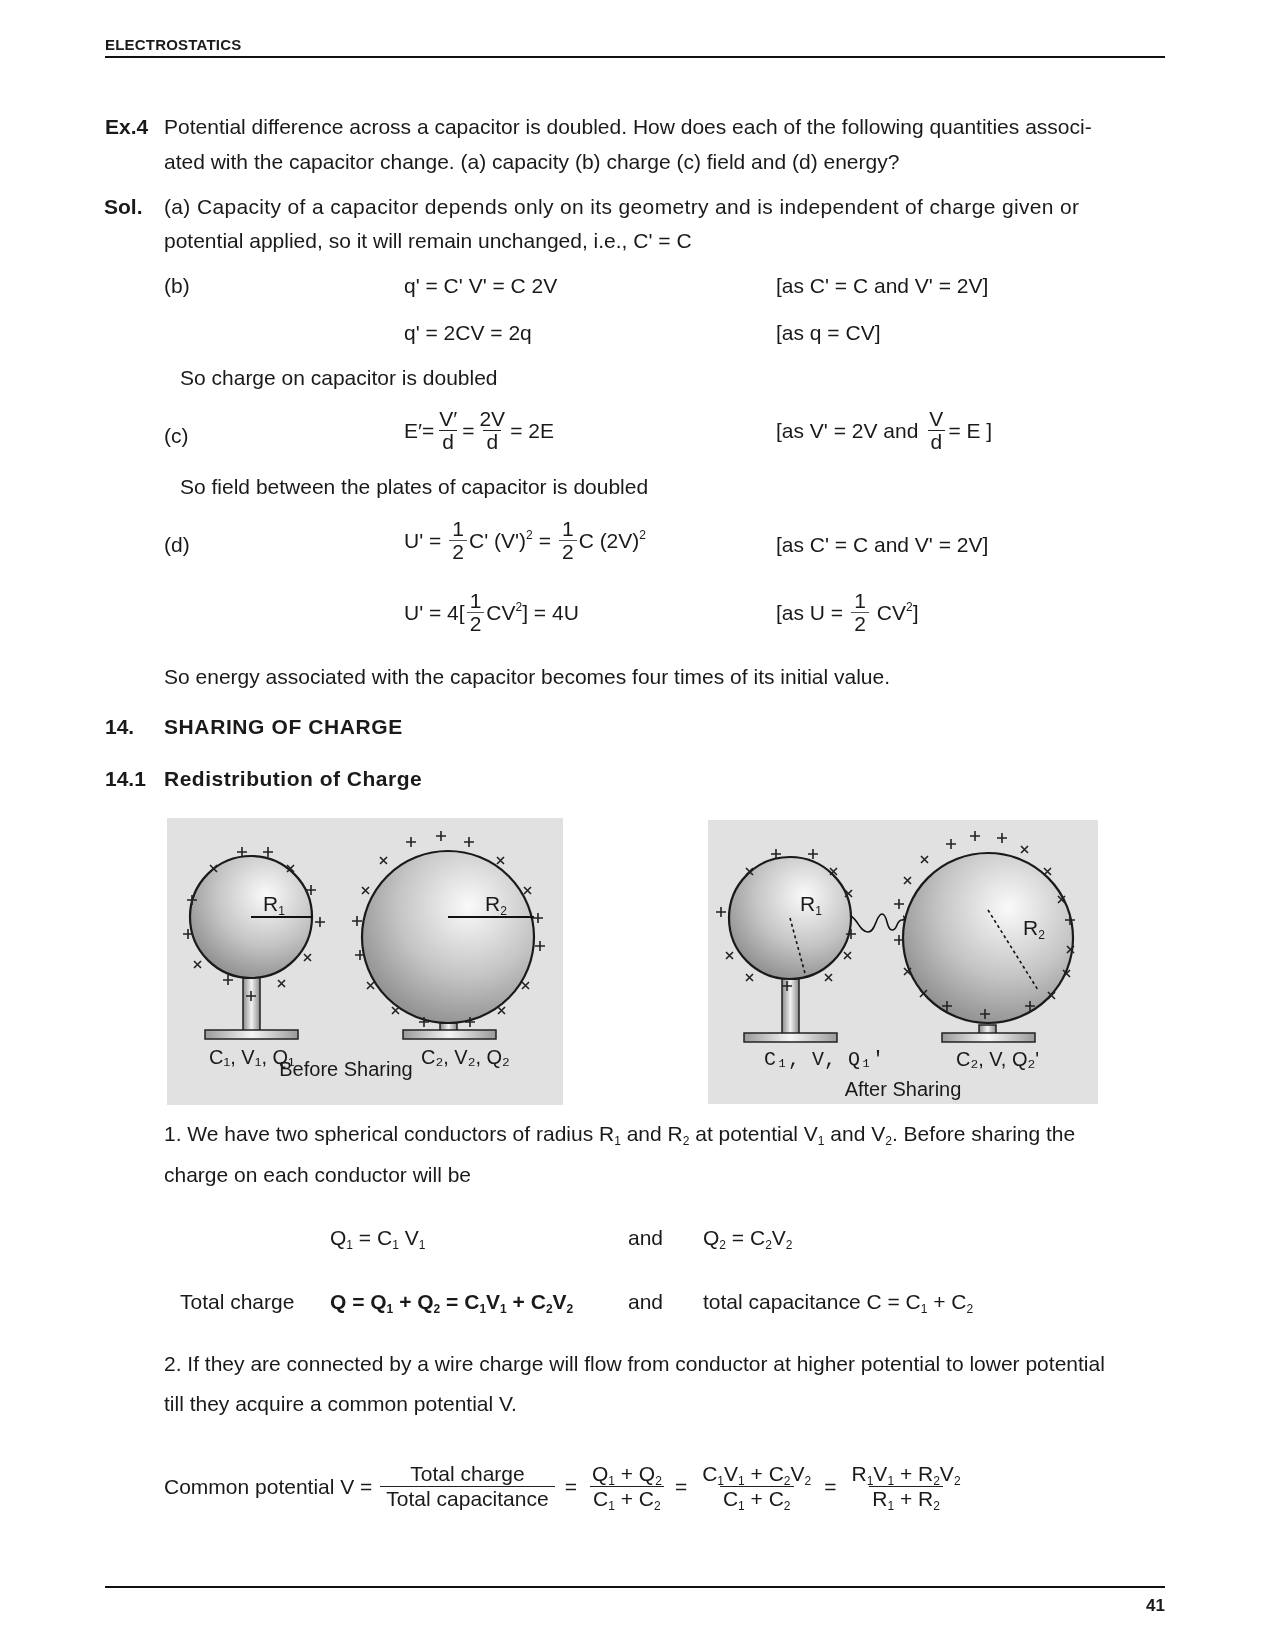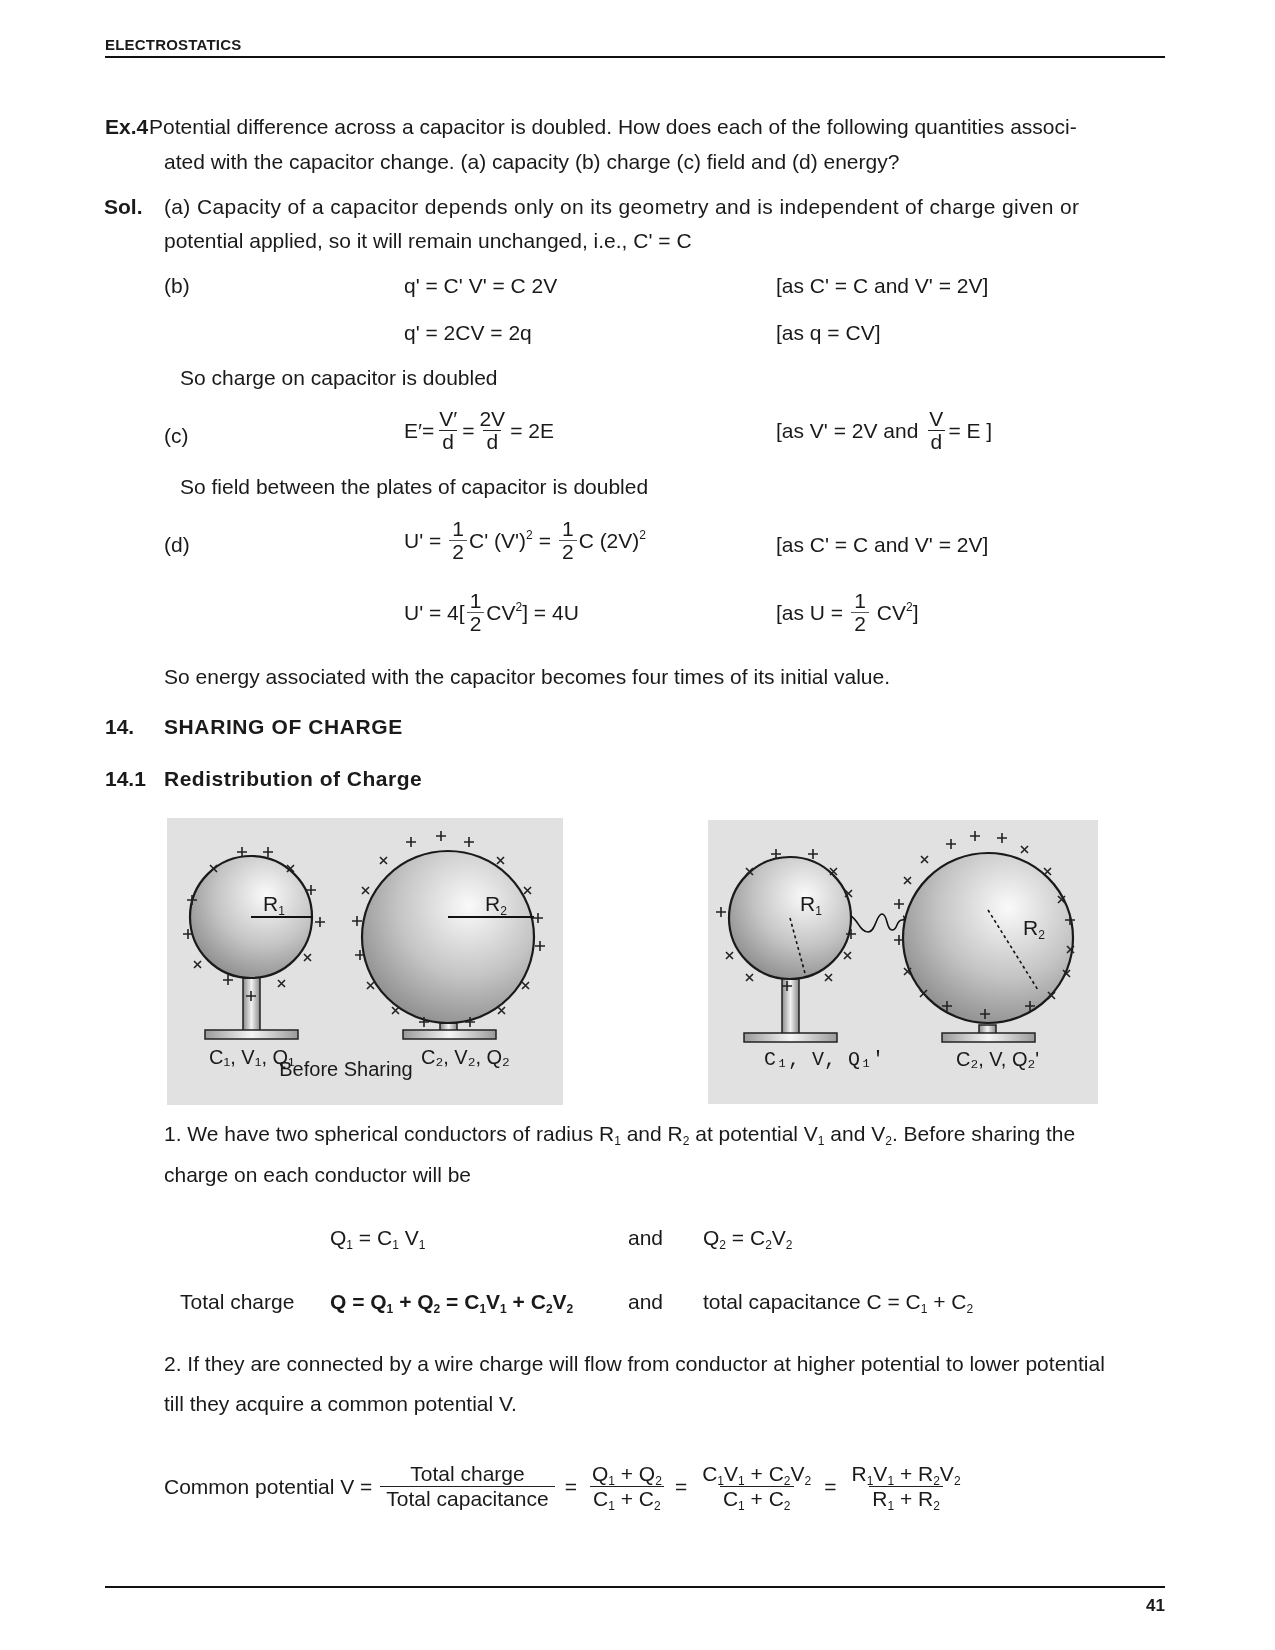--- a/index.html
+++ b/index.html
@@ -23,21 +23,21 @@
   .flabel { position:absolute; font-size:20px; white-space:nowrap; }
   .pageno { right:110px; top:1596px; font-weight:bold; font-size:17px; }
 </style>
 </head>
 <body>
 
 <div class="abs hdr">ELECTROSTATICS</div>
 <div class="rule" style="top:56px;"></div>
 
 <div class="abs txt bold" style="left:105px; top:114px;">Ex.4</div>
-<div class="abs txt" style="left:149px; top:114px;">Potential difference across a capacitor is doubled. How does each of the following quantities associ-</div>
+<div class="abs txt" style="left:164px; top:114px;">Potential difference across a capacitor is doubled. How does each of the following quantities associ-</div>
 <div class="abs txt" style="left:164px; top:149px;">ated with the capacitor change. (a) capacity (b) charge (c) field and (d) energy?</div>
 
 <div class="abs txt bold" style="left:104px; top:194px;">Sol.</div>
 <div class="abs txt" style="left:164px; top:194px; letter-spacing:0.35px;">(a) Capacity of a capacitor depends only on its geometry and is independent of charge given or</div>
 <div class="abs txt" style="left:164px; top:228px;">potential applied, so it will remain unchanged, i.e., C' = C</div>
 
 <div class="abs txt" style="left:164px; top:273px;">(b)</div>
 <div class="abs txt" style="left:404px; top:273px;">q' = C' V' = C 2V</div>
 <div class="abs txt" style="left:776px; top:273px;">[as C' = C and V' = 2V]</div>
 <div class="abs txt" style="left:404px; top:320px;">q' = 2CV = 2q</div>
@@ -251,20 +251,21 @@
         <path d="M340 172l7 7M347 172l-7 7"></path>
       <path d="M234 186h10M239 181v10"></path>
         <path d="M317 186h10M322 181v10"></path>
       <path d="M272 194h10M277 189v10"></path>
     </g>
   </svg>
   <div class="flabel" style="left:92px; top:72px; font-size:21px;"><span>R</span><sub>1</sub></div>
   <div class="flabel" style="left:315px; top:96px; font-size:21px;"><span>R</span><sub>2</sub></div>
   <div class="flabel" style="left:56px; top:228px;font-family:Liberation Mono, monospace;">C₁, V, Q₁'</div>
   <div class="flabel" style="left:248px; top:228px;">C₂, V, Q₂'</div>
+  <div class="caption" style="left:0; width:390px; top:258px;">After Sharing</div>
 </div>
 
 <div class="abs txt" style="left:164px; top:1121px;">
   <span>1. We have two spherical conductors of radius R</span><sub>1</sub><span> and R</span><sub>2</sub><span> at potential V</span><sub>1</sub><span> and V</span><sub>2</sub><span>. Before sharing the</span>
 </div>
 <div class="abs txt" style="left:164px; top:1162px;">charge on each conductor will be</div>
 
 <div class="abs txt" style="left:330px; top:1225px;">
   <span>Q</span><sub>1</sub><span> = C</span><sub>1</sub><span> V</span><sub>1</sub>
 </div>

